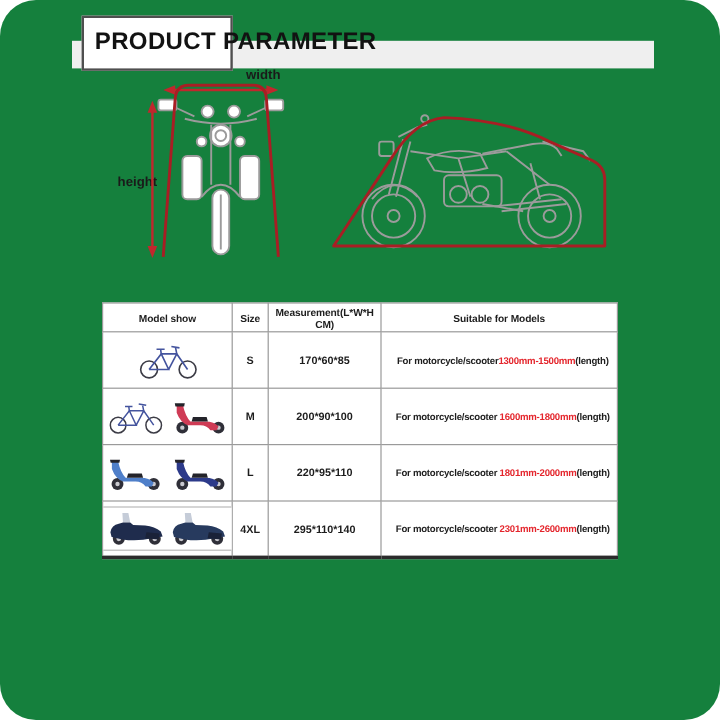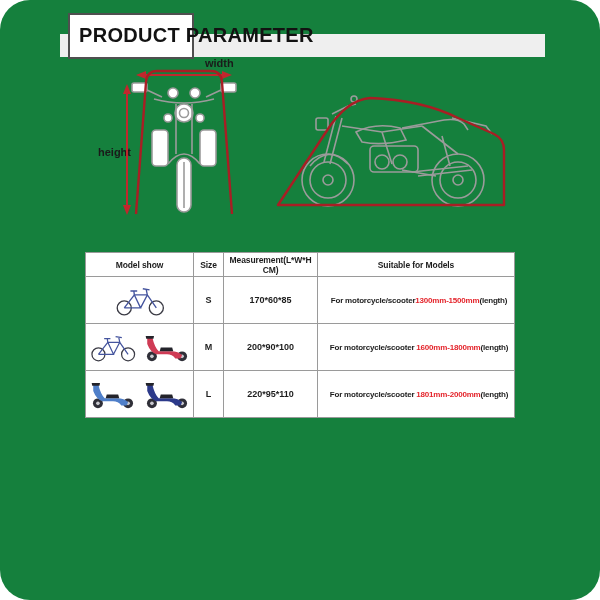--- a/index.html
+++ b/index.html
@@ -207,15 +207,32 @@
               </svg>
           <svg width="52" height="34" viewBox="0 0 100 64">
                 <use href="#sym-scooter" color="#2c3a8a"></use>
               </svg>
         </div>
           </td>
         <td class="c-size">L</td>
         <td class="c-meas">220*95*110</td>
         <td class="c-suit"><span>For motorcycle/scooter </span><span class="rng it">1801mm-2000mm</span><span>(length)</span></td>
       </tr>
+      <tr class="bb">
+        <td class="bb">
+            <div class="veh-wrap">
+          <div class="veh-frame">
+            <svg width="50" height="33" viewBox="0 0 100 64">
+                  <use href="#sym-cruiser" color="#1f2c4d"></use>
+                </svg>
+            <svg width="50" height="33" viewBox="0 0 100 64">
+                  <use href="#sym-cruiser" color="#273a5e"></use>
+                </svg>
+          </div>
+        </div>
+          </td>
+        <td class="c-size bb">4XL</td>
+        <td class="c-meas bb">295*110*140</td>
+        <td class="c-suit bb"><span>For motorcycle/scooter </span><span class="rng it">2301mm-2600mm</span><span>(length)</span></td>
+      </tr>
     </tbody>
   </table>
 </div>
 
 </body></html>

